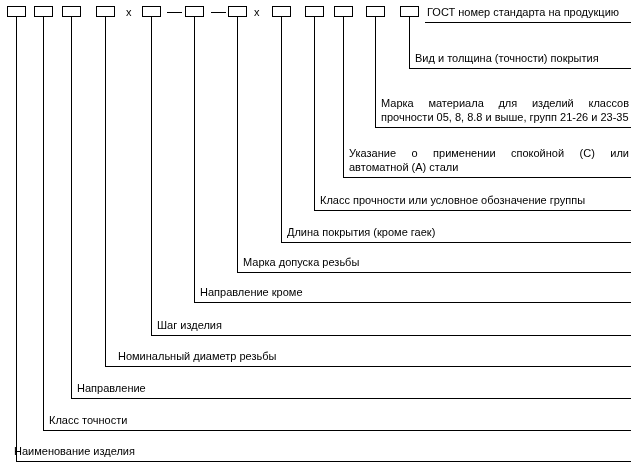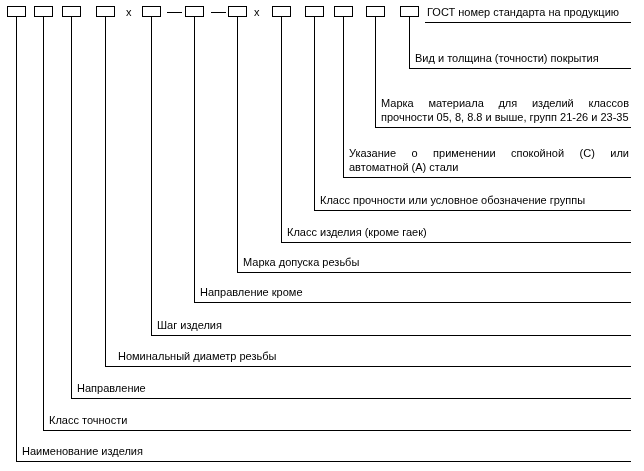--- a/index.html
+++ b/index.html
@@ -32,21 +32,21 @@
   }
   .sep.dash{font-size:15px;line-height:15px;}
 </style>
 </head>
 <body>
 
 <div class="stage" id="diagram">
     <div class="box" style="left: 7px; top: 6px;"></div>
     <div class="vl" style="left: 16px; top: 17px; height: 445px;"></div>
     <div class="hl" style="left: 16px; top: 461px; width: 615px;"></div>
-    <div class="lb" style="left: 22px; bottom: 13px;">Наименование изделия</div>
+    <div class="lb" style="left: 14px; bottom: 13px;">Наименование изделия</div>
     <div class="box" style="left: 34px; top: 6px;"></div>
     <div class="vl" style="left: 43px; top: 17px; height: 414px;"></div>
     <div class="hl" style="left: 43px; top: 430px; width: 588px;"></div>
     <div class="lb" style="left: 49px; bottom: 44px; margin-top: 30px;">Класс точности</div>
     <div class="box" style="left: 62px; top: 6px;"></div>
     <div class="vl" style="left: 71px; top: 17px; height: 382px;"></div>
     <div class="hl" style="left: 71px; top: 398px; width: 560px;"></div>
     <div class="lb" style="left: 77px; bottom: 76px;">Направление</div>
     <div class="box" style="left: 96px; top: 6px;"></div>
     <div class="vl" style="left: 105px; top: 17px; height: 350px;"></div>
@@ -60,21 +60,21 @@
     <div class="vl" style="left: 194px; top: 17px; height: 286px;"></div>
     <div class="hl" style="left: 194px; top: 302px; width: 437px;"></div>
     <div class="lb" style="left: 200px; bottom: 172px;">Направление кроме</div>
     <div class="box" style="left: 228px; top: 6px;"></div>
     <div class="vl" style="left: 237px; top: 17px; height: 256px;"></div>
     <div class="hl" style="left: 237px; top: 272px; width: 394px;"></div>
     <div class="lb" style="left: 243px; bottom: 202px;">Марка допуска резьбы</div>
     <div class="box" style="left: 272px; top: 6px;"></div>
     <div class="vl" style="left: 281px; top: 17px; height: 226px;"></div>
     <div class="hl" style="left: 281px; top: 242px; width: 350px;"></div>
-    <div class="lb" style="left: 287px; bottom: 232px;">Класс изделия (кроме гаек)</div>
+    <div class="lb" style="left: 287px; bottom: 232px;">Длина покрытия (кроме гаек)</div>
     <div class="box" style="left: 305px; top: 6px;"></div>
     <div class="vl" style="left: 314px; top: 17px; height: 194px;"></div>
     <div class="hl" style="left: 314px; top: 210px; width: 317px;"></div>
     <div class="lb" style="left: 320px; bottom: 264px;">Класс прочности или условное обозначение группы</div>
     <div class="box" style="left: 334px; top: 6px;"></div>
     <div class="vl" style="left: 343px; top: 17px; height: 161px;"></div>
     <div class="hl" style="left: 343px; top: 177px; width: 288px;"></div>
     <div class="lb wrap" style="left: 349px; bottom: 297px; width: 280px;">Указание о применении спокойной (С) или автоматной (А) стали</div>
     <div class="box" style="left: 366px; top: 6px;"></div>
     <div class="vl" style="left: 375px; top: 17px; height: 111px;"></div>

